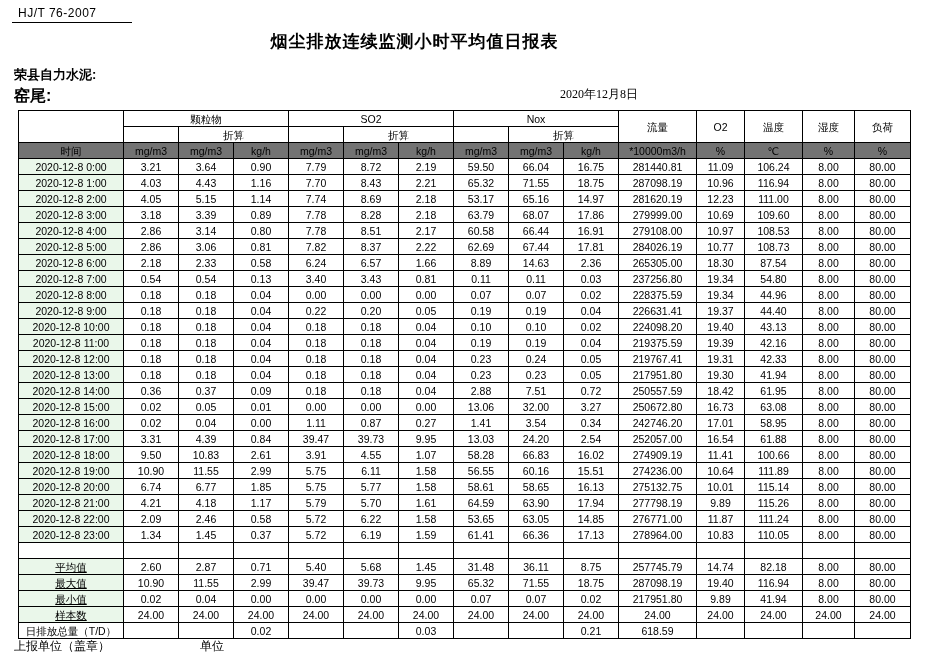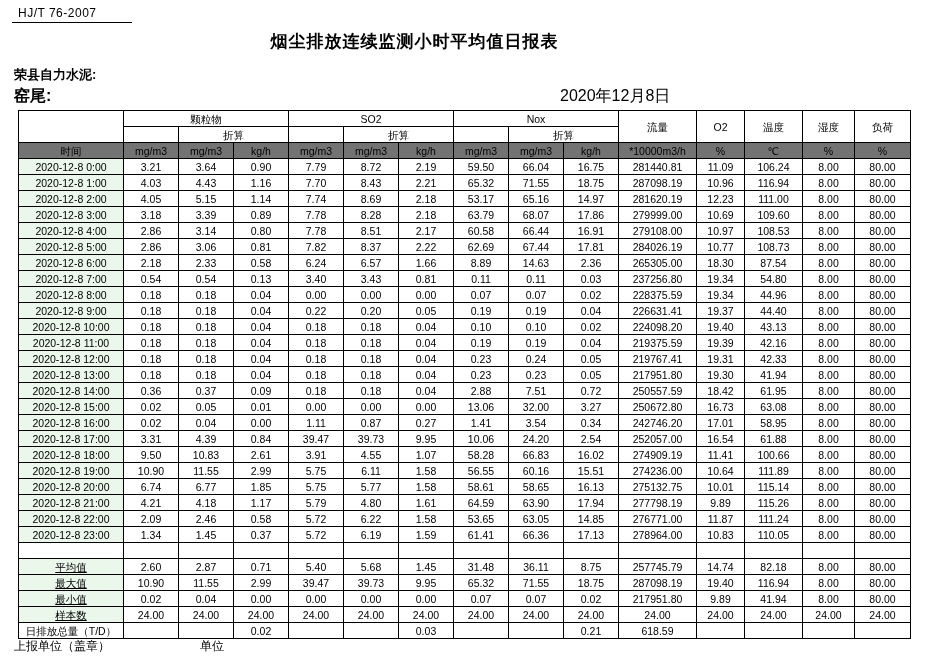--- a/index.html
+++ b/index.html
@@ -12,21 +12,21 @@
   }
   .page{position:relative;width:933px;height:656px;box-sizing:border-box;padding:0;}
   .hdr-code{position:absolute;left:18px;top:6px;font-size:12px;letter-spacing:0.5px;}
   .hdr-rule{position:absolute;left:12px;top:22px;width:120px;border-bottom:1px solid #000;}
   .doc-title{
     position:absolute;left:0;top:30px;width:829px;text-align:center;
     font-size:17px;font-weight:bold;letter-spacing:1px;
   }
   .company{position:absolute;left:14px;top:66px;font-size:13px;font-weight:bold;}
   .point{position:absolute;left:14px;top:86px;font-size:16px;font-weight:bold;}
-  .date{position:absolute;left:560px;top:86px;font-size:16px;}
+  .date{position:absolute;left:560px;top:86px;font-size:12px;font-family:Liberation Serif, serif;}
 
   table.main{
     position:absolute;left:18px;top:110px;
     border-collapse:collapse;
     font-size:10.5px;
     table-layout:fixed;
     padding-left:34px;
   }
   table.main td, table.main th{
     border:1px solid #000;
@@ -416,21 +416,21 @@
           <td class="loadcell">80.00</td>
         </tr>
         <tr>
           <td class="tcell">2020-12-8 17:00</td>
           <td class="vcell">3.31</td>
           <td class="vcell">4.39</td>
           <td class="vcell">0.84</td>
           <td class="vcell">39.47</td>
           <td class="vcell">39.73</td>
           <td class="vcell">9.95</td>
-          <td class="vcell">10.06</td>
+          <td class="vcell">13.03</td>
           <td class="vcell">24.20</td>
           <td class="vcell">2.54</td>
           <td class="fcell">252057.00</td>
           <td class="o2cell">16.54</td>
           <td class="tempcell">61.88</td>
           <td class="humcell">8.00</td>
           <td class="loadcell">80.00</td>
         </tr>
         <tr>
           <td class="tcell">2020-12-8 18:00</td>
@@ -482,21 +482,21 @@
           <td class="tempcell">115.14</td>
           <td class="humcell">8.00</td>
           <td class="loadcell">80.00</td>
         </tr>
         <tr>
           <td class="tcell">2020-12-8 21:00</td>
           <td class="vcell">4.21</td>
           <td class="vcell">4.18</td>
           <td class="vcell">1.17</td>
           <td class="vcell">5.79</td>
-          <td class="vcell">4.80</td>
+          <td class="vcell">5.70</td>
           <td class="vcell">1.61</td>
           <td class="vcell">64.59</td>
           <td class="vcell">63.90</td>
           <td class="vcell">17.94</td>
           <td class="fcell">277798.19</td>
           <td class="o2cell">9.89</td>
           <td class="tempcell">115.26</td>
           <td class="humcell">8.00</td>
           <td class="loadcell">80.00</td>
         </tr>

